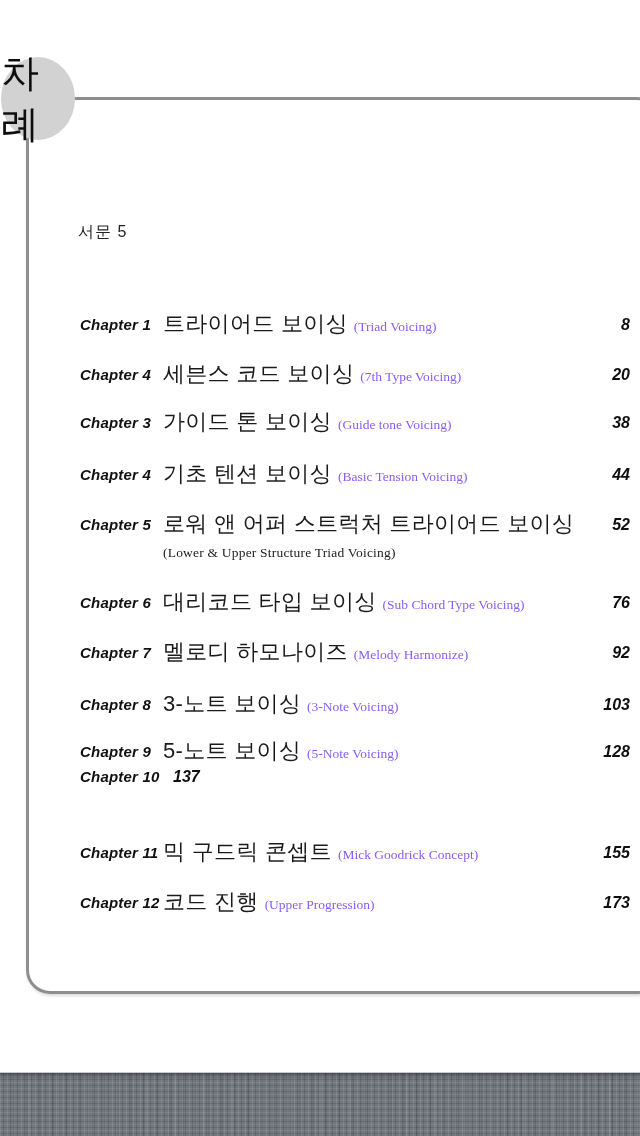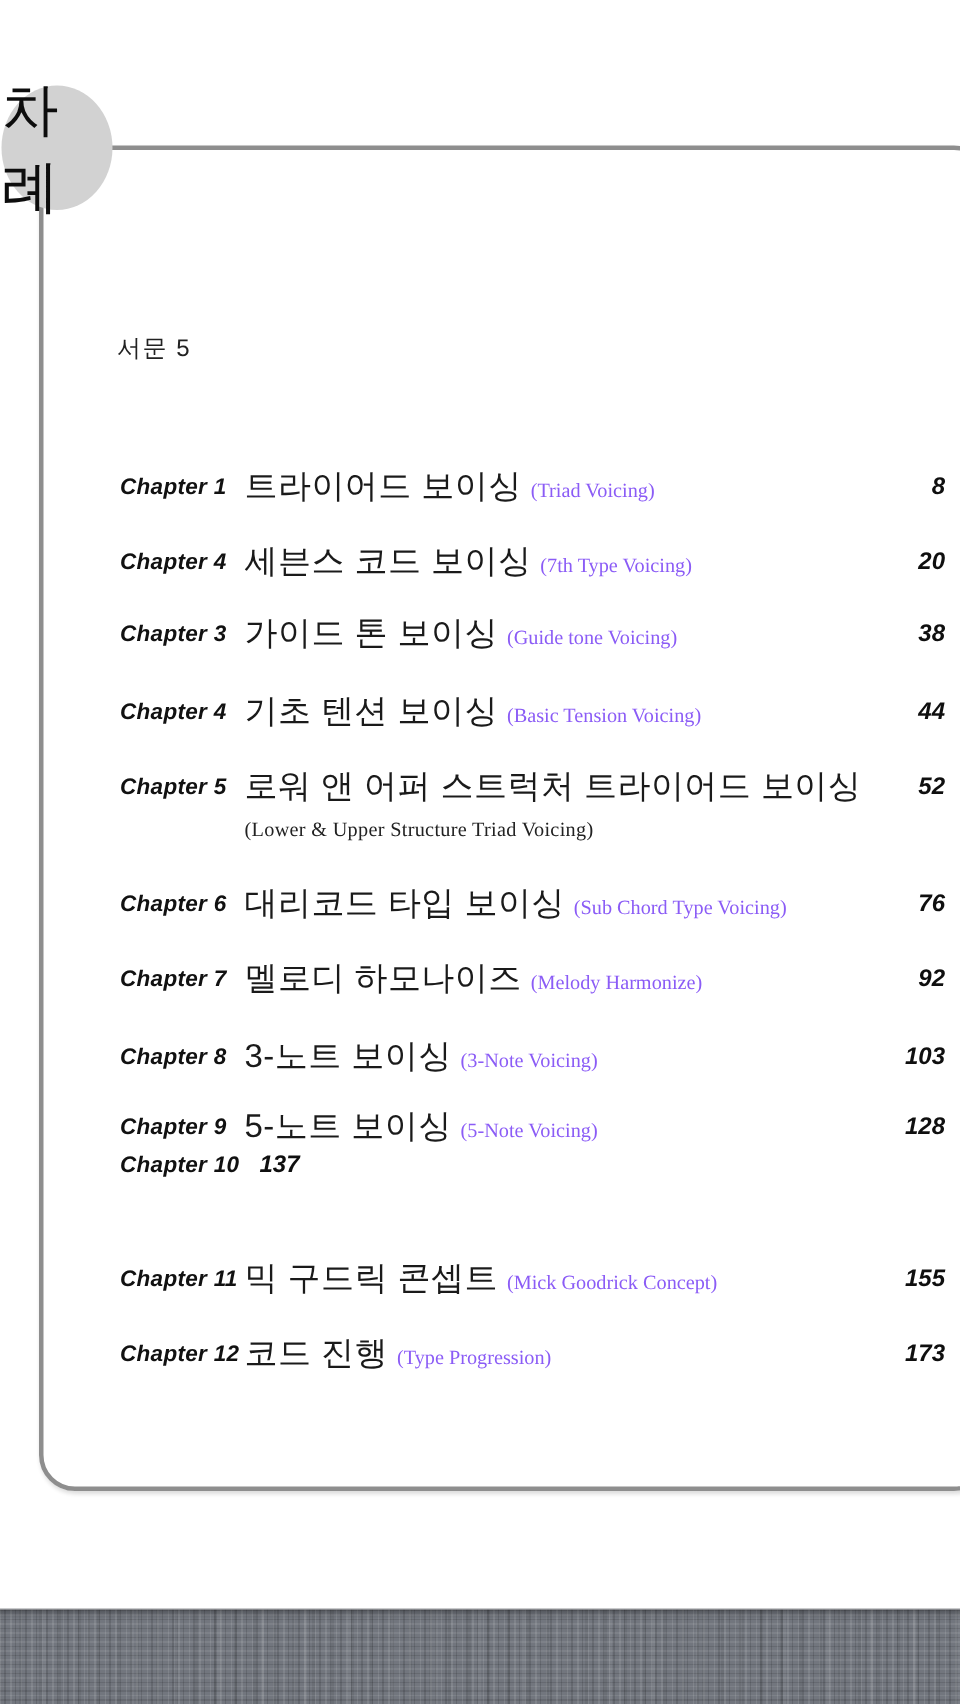--- a/index.html
+++ b/index.html
@@ -145,17 +145,17 @@
 </div>
 
 <div class="row" style="top:840px">
   <span class="ch-label">Chapter 11</span>
   <span class="ch-title"><span class="kr">믹 구드릭 콘셉트</span><span class="en">(Mick Goodrick Concept)</span></span>
   <span class="ch-page">155</span>
 </div>
 
 <div class="row" style="top:890px">
   <span class="ch-label">Chapter 12</span>
-  <span class="ch-title"><span class="kr">코드 진행</span><span class="en">(Type Progression)</span></span>
+  <span class="ch-title"><span class="kr">코드 진행</span><span class="en">(Upper Progression)</span></span>
   <span class="ch-page">173</span>
 </div>
 
 <div class="fabric"></div>
 
 </body></html>

